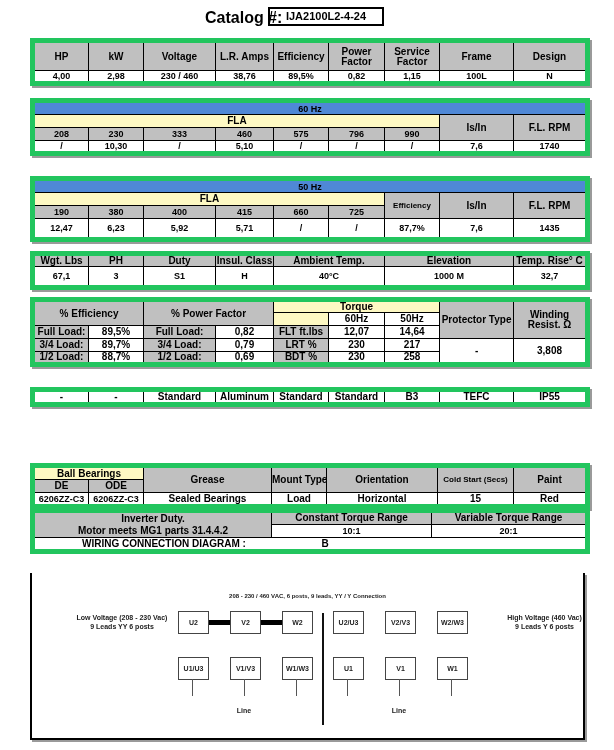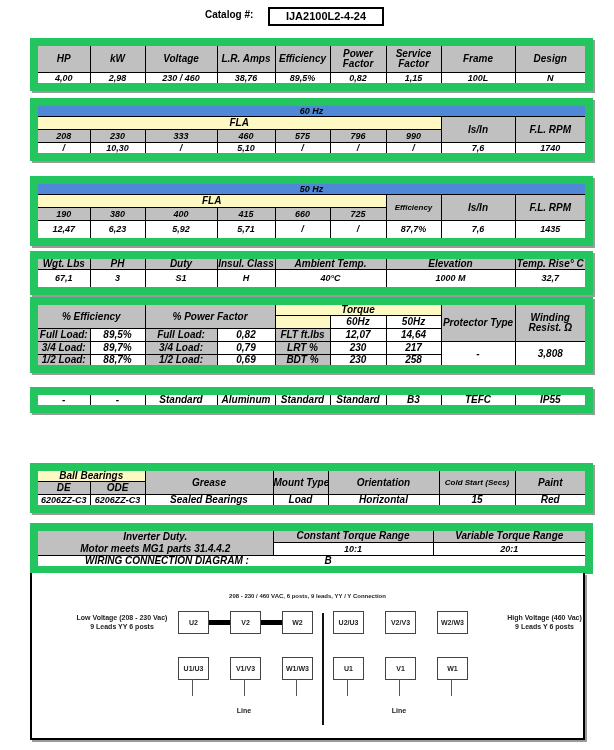--- a/index.html
+++ b/index.html
@@ -1,33 +1,33 @@
 <!DOCTYPE html>
 <html><head>
 <meta charset="utf-8">
 <style>
   html, body { margin:0; padding:0; background:#ffffff; }
   body { width:614px; height:750px; position:relative; overflow:hidden;
          font-family:"Liberation Sans", sans-serif; font-weight:bold; color:#000; }
   .abs { position:absolute; }
   table { border-collapse:collapse; position:absolute; table-layout:fixed;
-          border:8px solid #22c55e; font-size:9px;font-style:italic; }
+          border:5px solid #22c55e; font-size:9px; }
   td { border:1px solid #000; text-align:center; vertical-align:middle; padding:0;
        line-height:10px; overflow:hidden; white-space:nowrap; }
   .h { background:#c0c0c0; }
   .dk { background:#fef9c3; }
   .bl { background:#4f88d6;text-align:center; }
   .w { background:#ffffff; }
   .wrap { white-space:normal; }
   .big { font-size:10px; }
   .sm { font-size:8px; }
   .shadow { box-shadow: 2px 2px 0 #9a9a9a; }
 
   
-  #catalog-label { left:205px; top:9px; font-size:10px; }
+  #catalog-label { left:205px; top:9px; font-size:16px; }
   #catalog-box { left:268px; top:7px; width:112px; height:15px; border:2px solid #000;
                  font-size:11px; text-align:center; line-height:15px; }
 
   
   #wiring { left:30px; top:573px; width:551px; height:165px; border:2px solid #000; border-top:none;
             background:#fff; }
   .term { position:absolute; width:29px; height:21px; border:1px solid #444; background:#fff;
           font-size:7px; text-align:center; line-height:21px; color:#222; }
   .lead { position:absolute; width:1px; height:17px; background:#555; }
   .bar { position:absolute; height:5px; background:#000; }
@@ -309,21 +309,21 @@
     <td class="w">6206ZZ-C3</td>
     <td class="w big">Sealed Bearings</td>
     <td class="w big">Load</td>
     <td class="w big">Horizontal</td>
     <td class="w big">15</td>
     <td class="w big">Red</td>
   </tr>
 </tbody>
   </table>
 
-<table style="left:30px; top:523px; width:555px;">
+<table style="left:30px; top:508px; width:555px;">
   <colgroup>
       <col style="width:239px">
       <col style="width:160px">
       <col style="width:156px">
     </colgroup>
   <tbody>
       <tr style="height:13px">
     <td rowspan="2" class="h big wrap" style="line-height:12px">
       <div>Inverter Duty.</div>
       <div>Motor meets MG1 parts 31.4.4.2</div>

